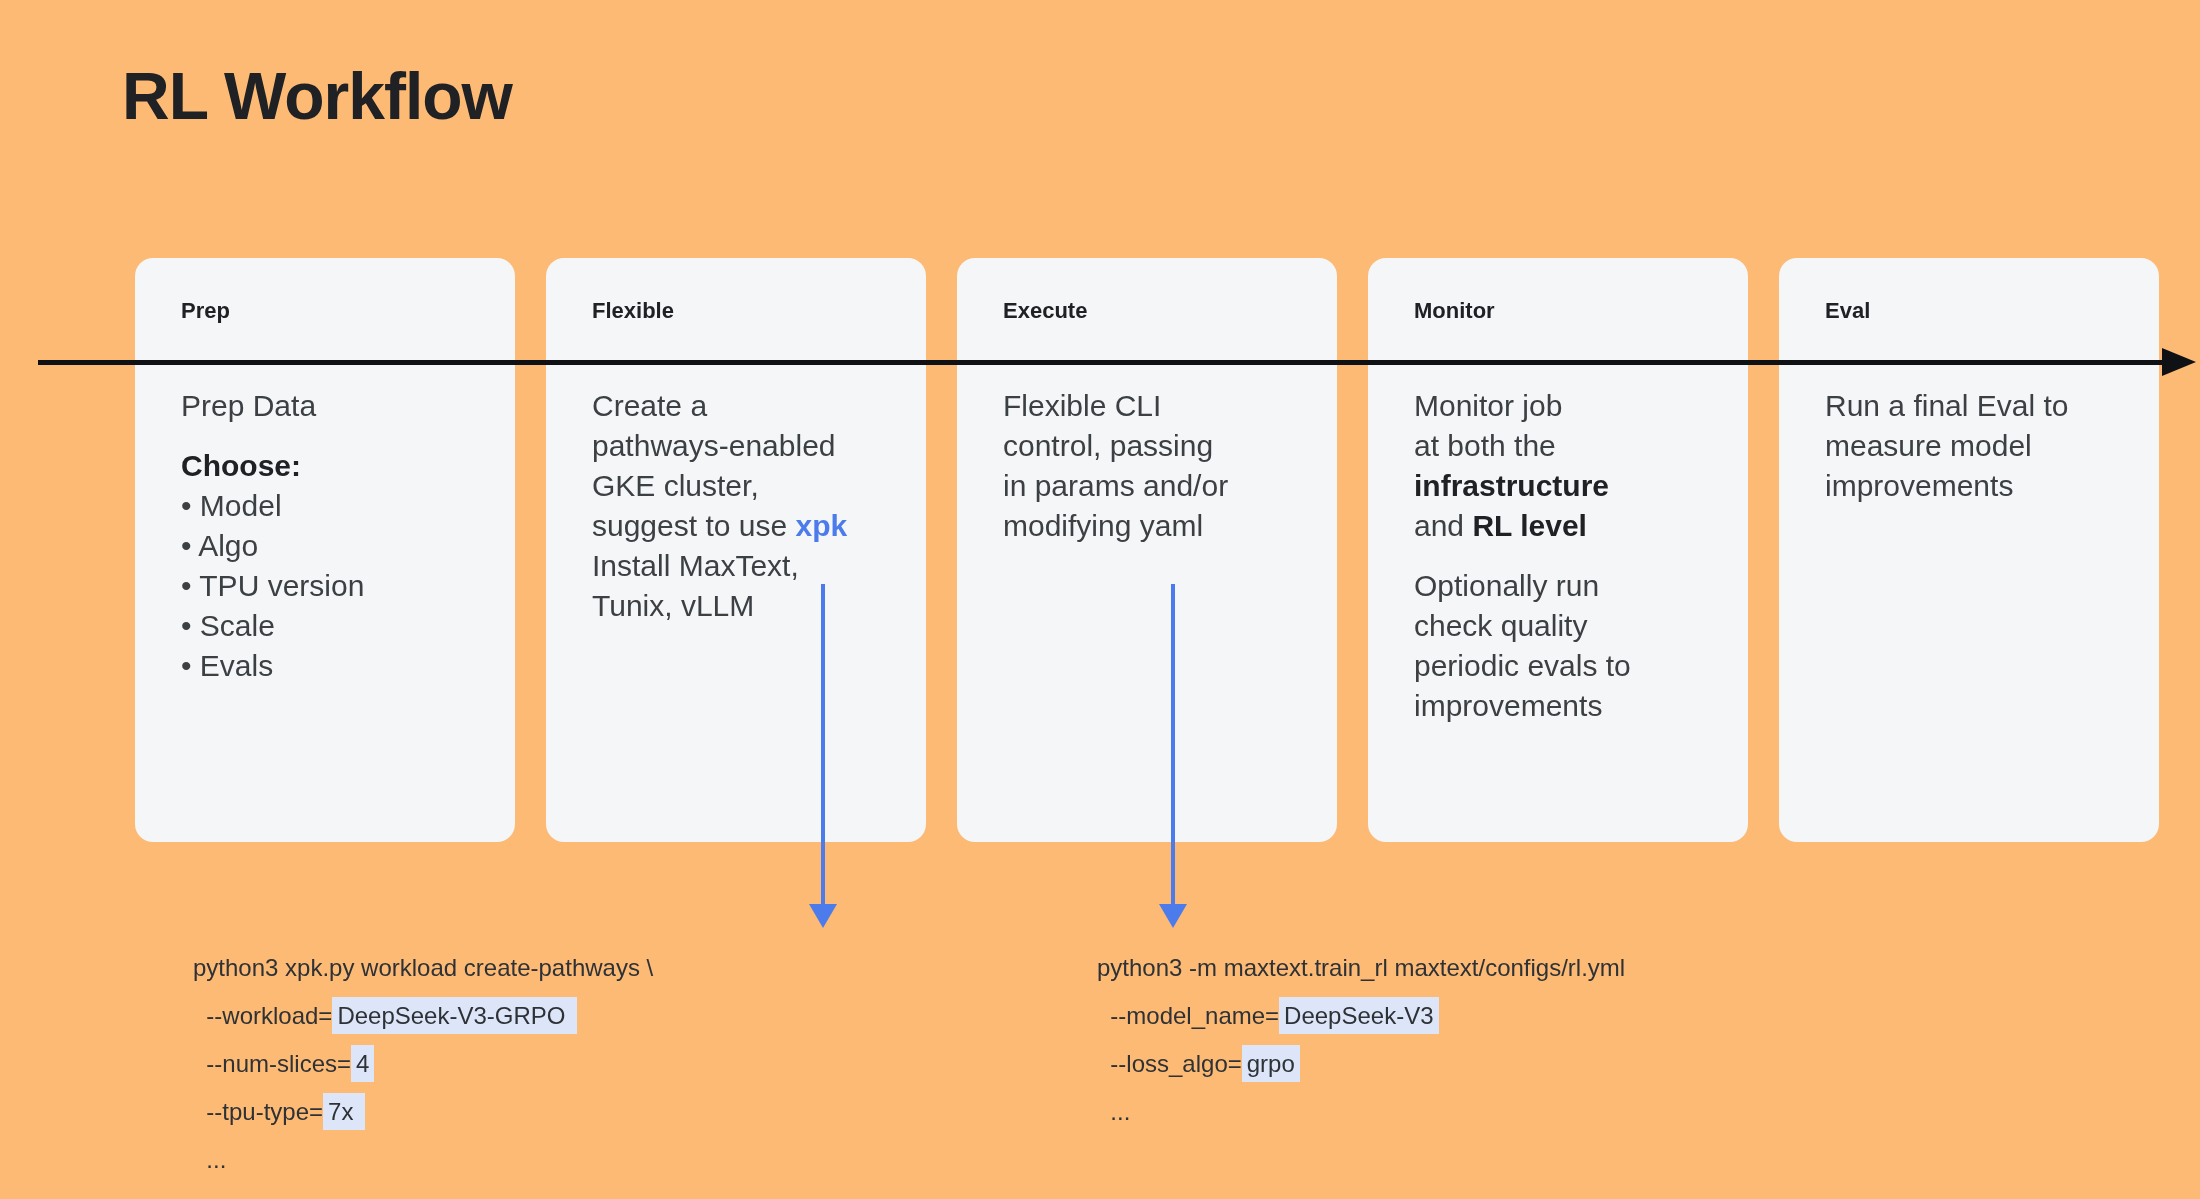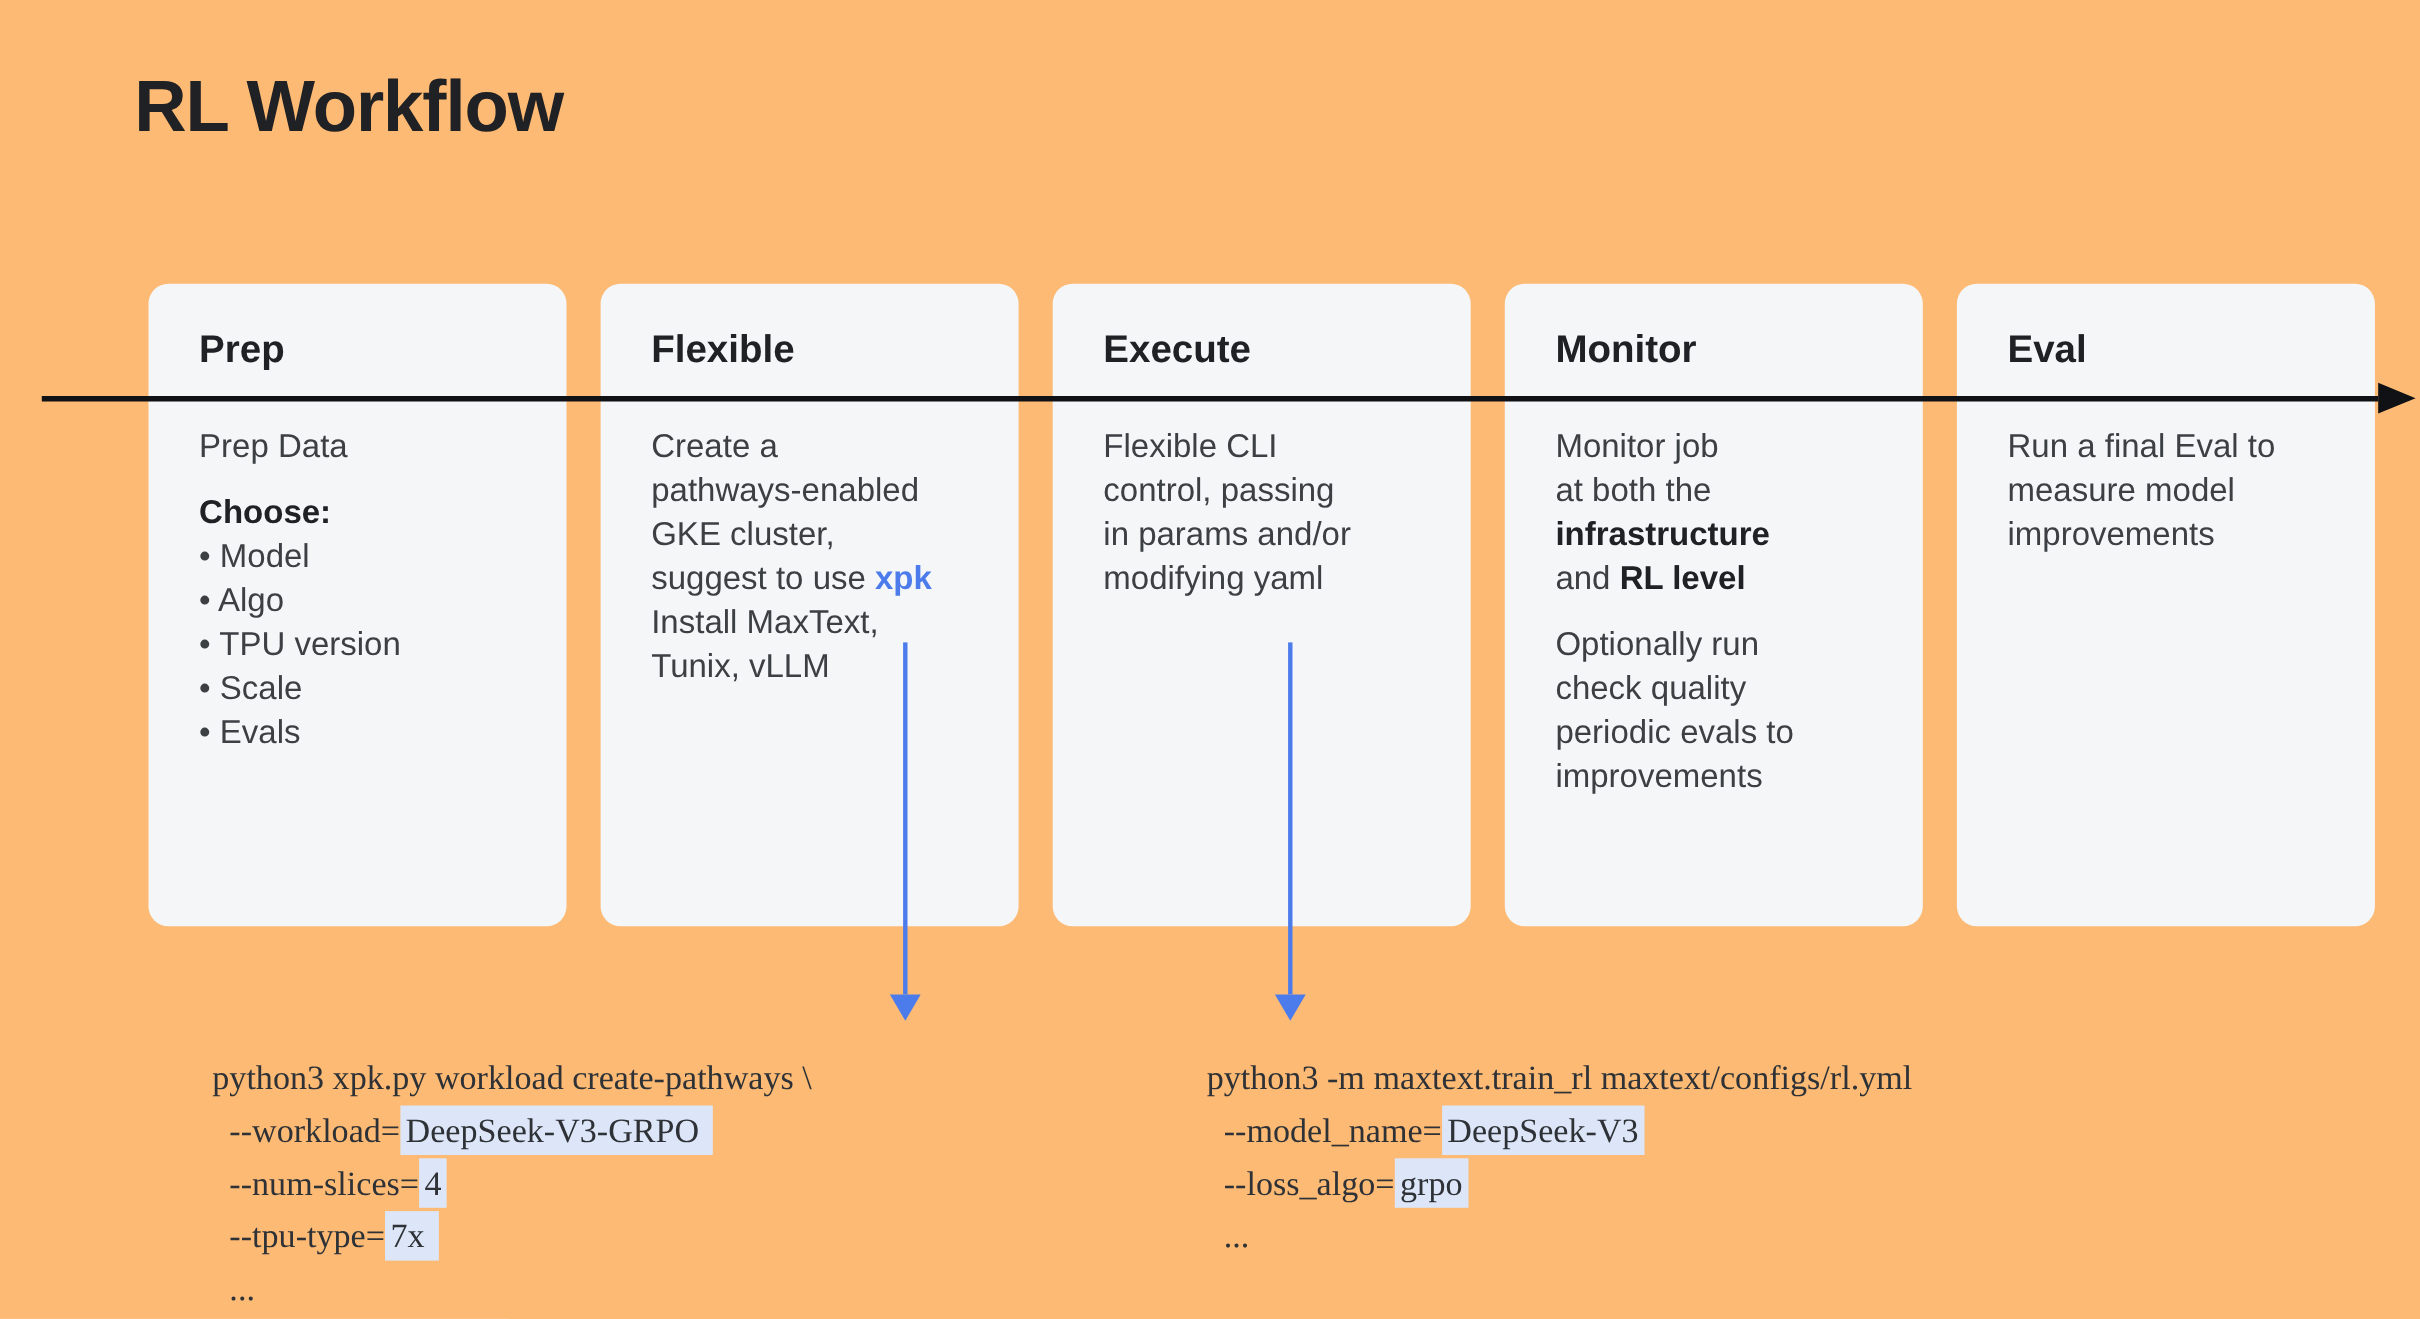--- a/index.html
+++ b/index.html
@@ -39,21 +39,21 @@
     border-radius:18px;
   }
   .card.c0{left:135px;}
   .card.c1{left:546px;}
   .card.c2{left:957px;}
   .card.c3{left:1368px;}
   .card.c4{left:1779px;}
   .card .head{
     position:absolute;
     left:46px; top:40px;
-    font-size:35px;
+    font-size:22px;
     font-weight:700;
     color:var(--title-color);
   }
   .card .body{
     position:absolute;
     left:46px; top:128px; right:24px;
     font-size:30px;
     line-height:40px;
     color:var(--body-color);
   }
@@ -94,26 +94,25 @@
     z-index:6;
   }
   .va0 .varrow-shaft{left:821px;}
   .va0 .varrow-head{left:809px;}
   .va1 .varrow-shaft{left:1171px;}
   .va1 .varrow-head{left:1159px;}
   
   .code{
     position:absolute;
     top:944px;
-    font-family:Liberation Serif, serif;
-    font-size:31px;
+    font-family:Liberation Sans, sans-serif;
+    font-size:24px;
     line-height:48px;
     white-space:pre;
     color:var(--code-color);
-    margin-top:12px;
   }
   .code.k0{left:193px;}
   .code.k1{left:1097px;}
   .code .hl{
     background:var(--highlight-bg);
     padding:5px 5px;
   }
 </style>
 </head>
 <body>

